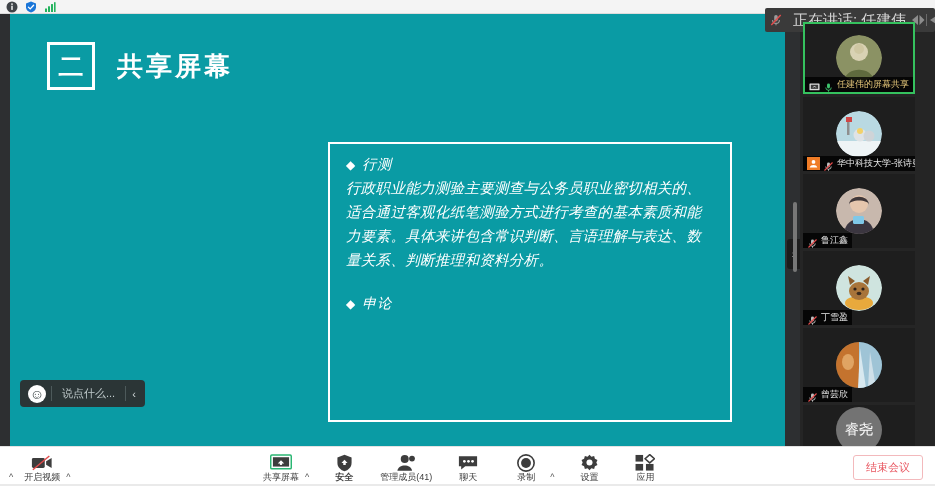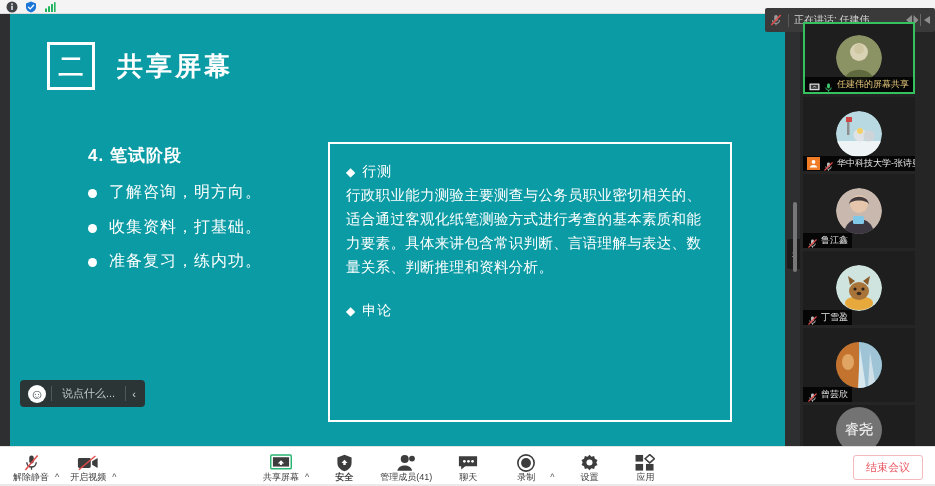--- a/index.html
+++ b/index.html
@@ -44,21 +44,21 @@
   
   .col-left { position: absolute; left: 78px; top: 130px; width: 225px; color: #ffffff; }
   .col-head { font-size: 17px; font-weight: 700; letter-spacing: 1px; margin-bottom: 16px; }
   .bullet-row { display: flex; align-items: flex-start; gap: 12px; margin-bottom: 17px; }
   .dot { width: 9px; height: 9px; border-radius: 50%; background: #ffffff; flex: 0 0 auto; margin-top: 6px; }
   .bullet-txt { font-size: 16px; letter-spacing: 1px; line-height: 1.1; }
 
   
   .panel {
     position: absolute; left: 318px; top: 128px; width: 404px; height: 280px;
-    border: 2px solid #ffffff; padding: 19px 16px 10px 16px; color: #ffffff;
+    border: 2px solid #ffffff; padding: 12px 16px 10px 16px; color: #ffffff; font-style: italic;
   }
   .p-head { font-size: 14px; margin-bottom: 3px; letter-spacing: 1px; }
   .p-head .dia { font-size: 12px; margin-right: 6px; }
   .p-body { font-size: 14.5px; line-height: 1.65; letter-spacing: 0.3px; }
   .p-gap { height: 22px; }
 
   
   .chatbar {
     position: absolute; left: 10px; top: 366px;
     height: 27px; background: #2b3536; border-radius: 4px;
@@ -83,21 +83,21 @@
 
   
   .rail { position: absolute; left: 800px; top: 14px; width: 135px; height: 432px; background: #252525; }
   .rail-top {
     position: absolute; left: -35px; top: -6px; width: 170px; height: 24px;
     background: #3a3a3a; display: flex; align-items: center; gap: 5px; padding: 0 4px;
     border-radius: 2px;
   }
   .rt-mic { width: 14px; height: 14px; flex: 0 0 auto; }
   .rt-sep { width: 1px; height: 13px; background: #5a5a5a; }
-  .rt-label { color: #d6d6d6; font-size: 10px; white-space: nowrap; filter: blur(0.5px); flex: 1; }
+  .rt-label { color: #d6d6d6; font-size: 15px; white-space: nowrap; filter: blur(0.5px); flex: 1; }
   .rt-arrows { display: flex; align-items: center; gap: 2px; }
 
   .scrollcol { position: absolute; left: -8px; top: 18px; width: 6px; height: 414px; }
   .scrollthumb { position: absolute; left: 1px; top: 170px; width: 4px; height: 70px; background: #777; border-radius: 2px; }
 
   .tiles { position: absolute; left: 3px; top: 16px; width: 130px; }
   .tile {
     position: relative; width: 112px; height: 74px; background: #1e1e1e;
     margin-bottom: 3px; overflow: hidden;
   }
@@ -172,35 +172,20 @@
   </div>
 
   <div class="stage">
     <div class="slide">
 
       <div class="slide-head">
         <div class="num-box">二</div>
         <div class="slide-title">共享屏幕</div>
       </div>
 
-      <div class="col-left">
-        <div class="col-head">4. 笔试阶段</div>
-        <div class="bullet-row">
-          <span class="dot"></span>
-          <span class="bullet-txt">了解咨询，明方向。</span>
-        </div>
-        <div class="bullet-row">
-          <span class="dot"></span>
-          <span class="bullet-txt">收集资料，打基础。</span>
-        </div>
-        <div class="bullet-row">
-          <span class="dot"></span>
-          <span class="bullet-txt">准备复习，练内功。</span>
-        </div>
-      </div>
 
       <div class="panel">
         <div class="p-head">
           <span class="dia">◆</span><span>行测</span>
         </div>
         <div class="p-body">行政职业能力测验主要测查与公务员职业密切相关的、适合通过客观化纸笔测验方式进行考查的基本素质和能力要素。具体来讲包含常识判断、言语理解与表达、数量关系、判断推理和资料分析。</div>
         <div class="p-gap"></div>
         <div class="p-head">
           <span class="dia">◆</span><span>申论</span>
         </div>
@@ -382,31 +367,20 @@
       <div class="tile" style="height:50px;">
         <div class="blue-av">睿尧</div>
       </div>
 
     </div>
   </div>
 
   <div class="toolbar">
 
     <div class="tgrp" style="left:8px;">
-      <div class="tbtn">
-        <span class="tico">
-          <svg width="17" height="18" viewBox="0 0 18 19">
-              <rect x="6.6" y="1.5" width="4.8" height="8.6" rx="2.4" fill="#3d3d3d"></rect>
-              <path d="M4 8.8 A5 5 0 0 0 14 8.8" stroke="#3d3d3d" stroke-width="1.5" fill="none"></path>
-              <rect x="8.3" y="13.6" width="1.4" height="3" fill="#3d3d3d"></rect>
-              <line x1="2.5" y1="17" x2="15.5" y2="1.6" stroke="#e34b4b" stroke-width="1.6"></line>
-            </svg>
-        </span>
-        <span class="tlab">解除静音</span>
-      </div>
       <span class="caret">^</span>
 
       <div class="tbtn" style="margin-left:6px;">
         <span class="tico">
           <svg width="22" height="18" viewBox="0 0 24 18">
               <rect x="1" y="3.5" width="14" height="11" rx="1.6" fill="#3d3d3d"></rect>
               <path d="M16.5 7 L22.5 3.5 V14.5 L16.5 11 Z" fill="#3d3d3d"></path>
               <line x1="2" y1="16.4" x2="20" y2="1.4" stroke="#e34b4b" stroke-width="1.6"></line>
             </svg>
         </span>

